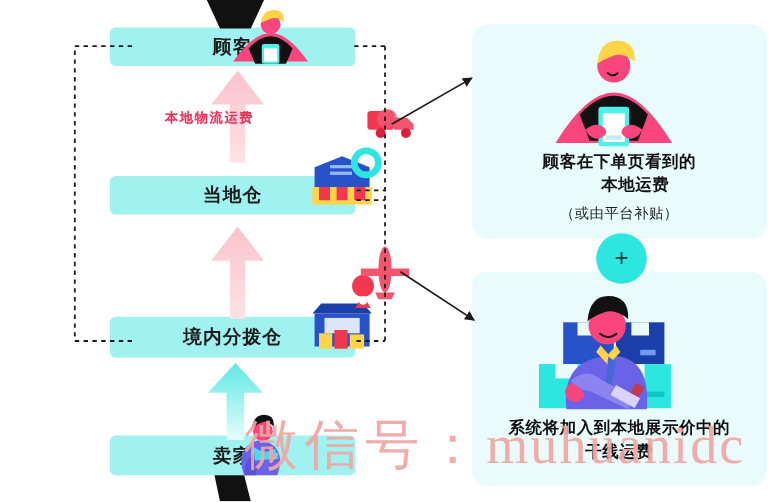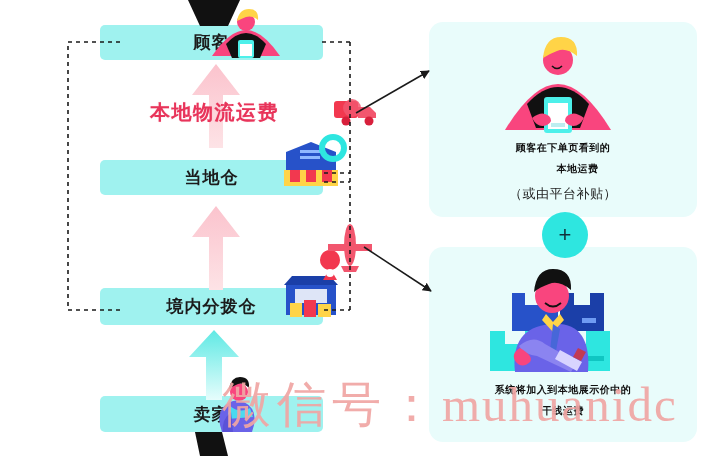--- a/index.html
+++ b/index.html
@@ -28,21 +28,21 @@
     color:#1b1b1b;
     letter-spacing:1px;
     line-height:1;
     position:relative;
     z-index:3;
   }
 
   
   .cost-label{
     position:absolute;
-    font-size:20px;
+    font-size:12px;
     font-weight:700;
     color:#e8345a;
     letter-spacing:1.5px;
     white-space:nowrap;
     z-index:5;
     text-shadow:0 0 1px rgba(232,52,90,.35);
   }
 
   
   .fat-arrow{position:absolute;z-index:2;}
@@ -51,21 +51,21 @@
   .panel{
     position:absolute;
     background:#e9fcfb;
     border-radius:14px;
     box-sizing:border-box;
   }
   .panel-title{
     position:absolute;
     left:0;right:0;
     text-align:center;
-    font-size:10px;
+    font-size:15px;
     font-weight:700;
     color:#101010;
     line-height:20px;
     letter-spacing:.5px;
   }
   .panel-sub{
     position:absolute;
     left:0;right:0;
     text-align:center;
     font-size:13px;

